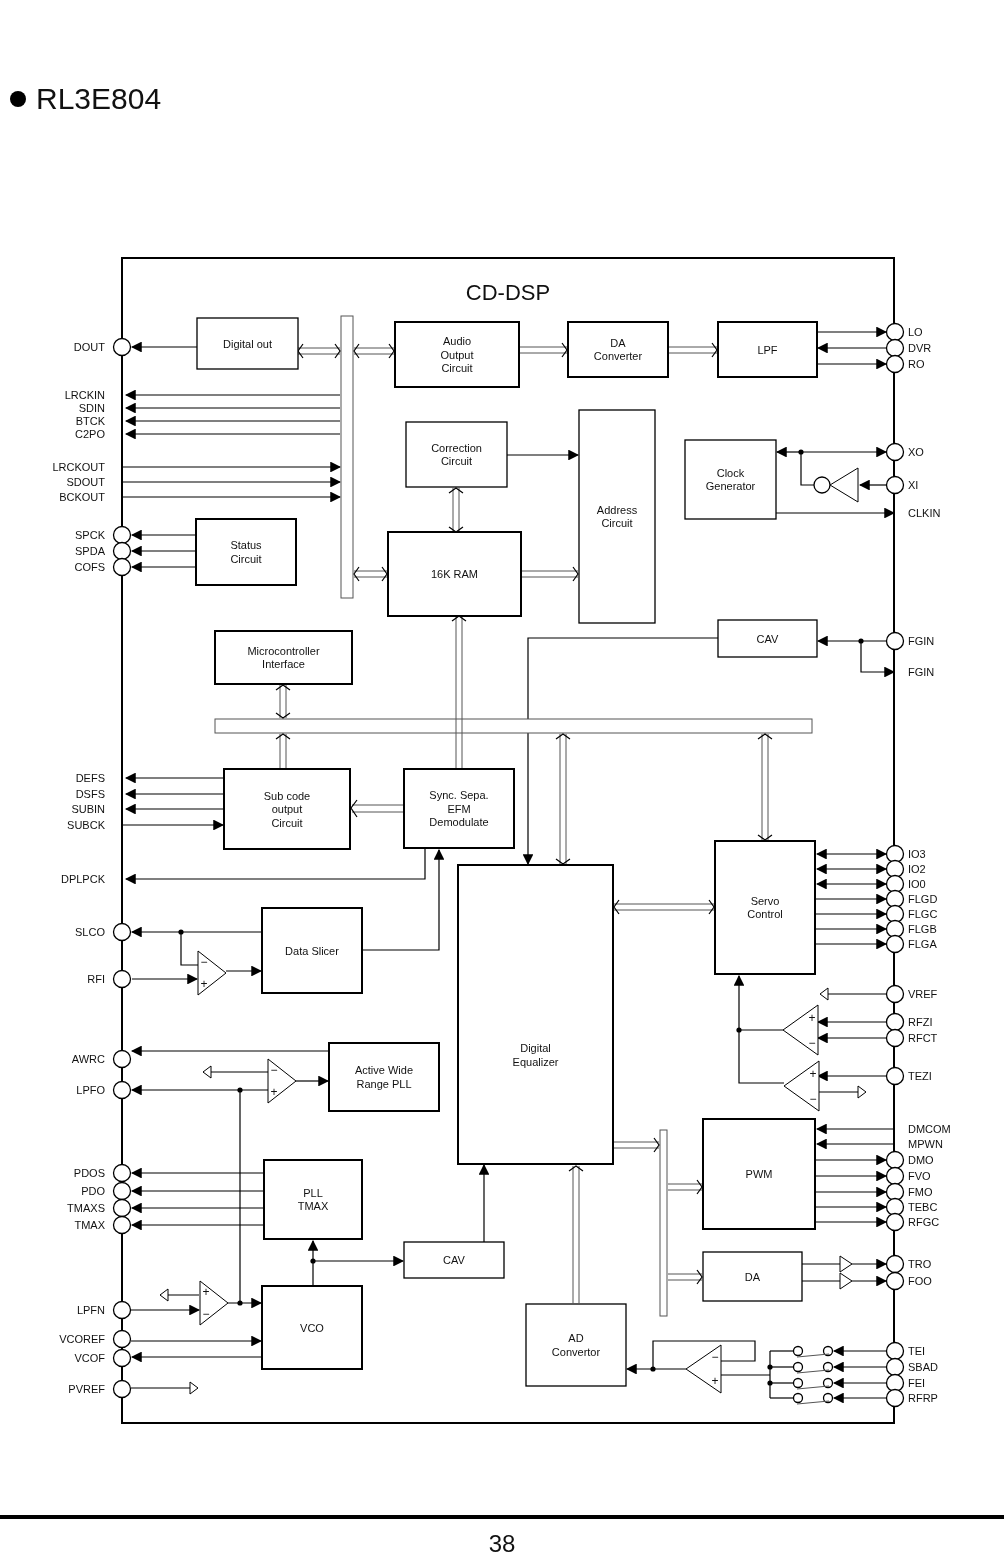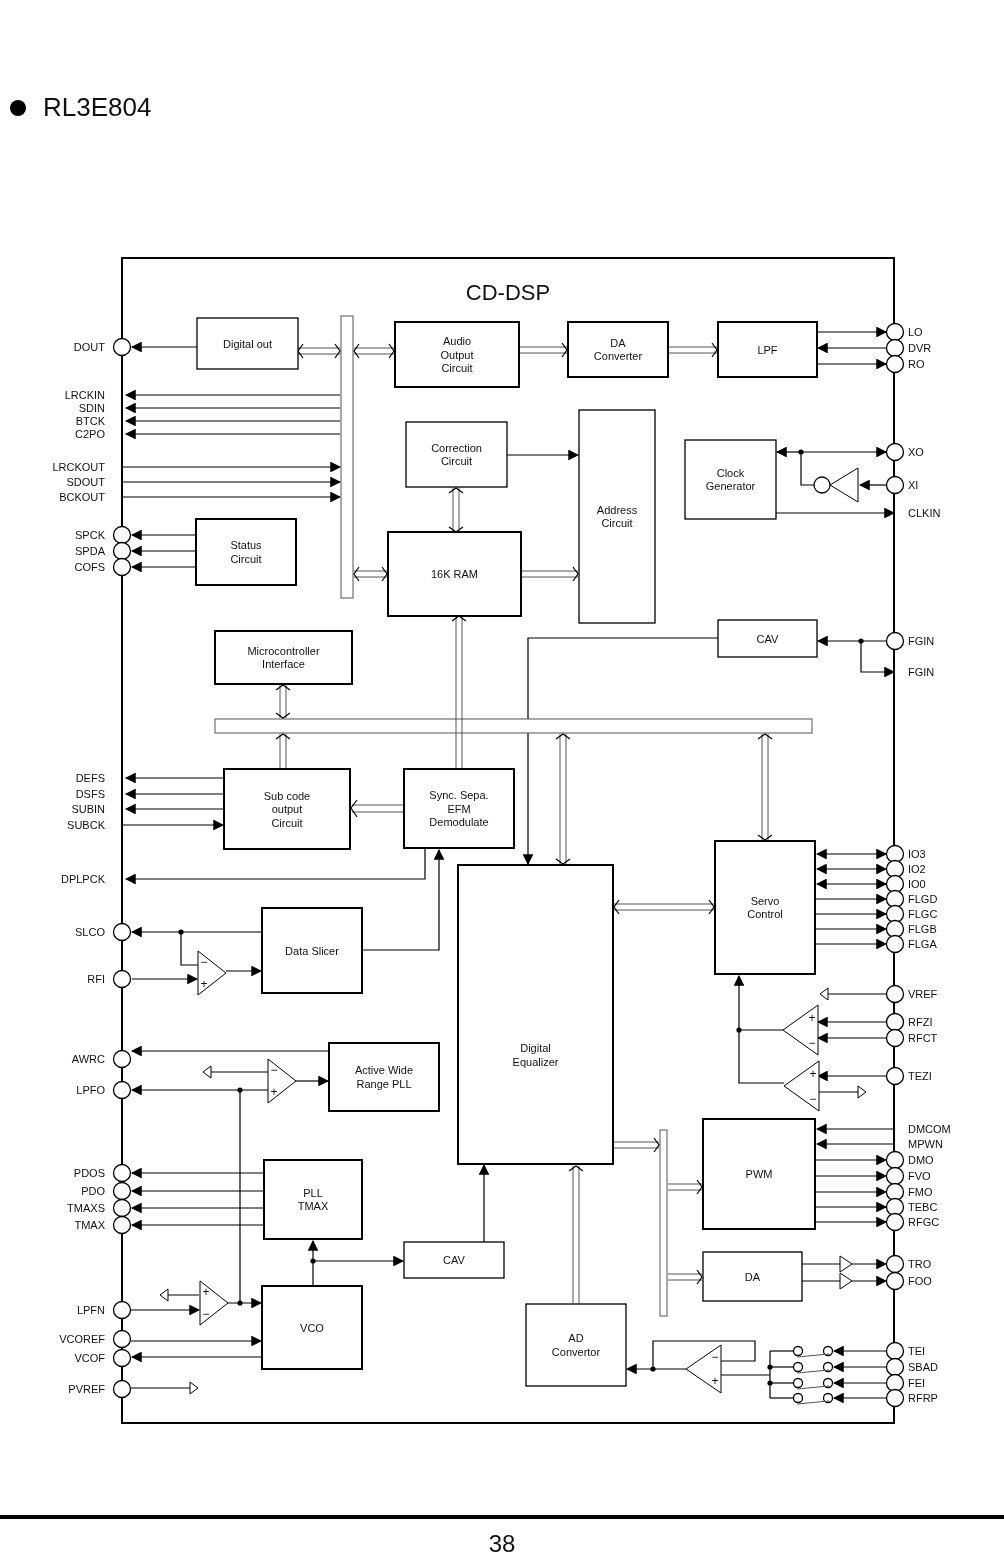--- a/index.html
+++ b/index.html
@@ -1,18 +1,18 @@
 <!DOCTYPE html>
 <html><head>
 <meta charset="utf-8">
 <style>
   html, body { margin: 0; padding: 0; background: #ffffff; }
   body { width: 1004px; height: 1555px; position: relative; overflow: hidden;
          font-family: "Liberation Sans", "DejaVu Sans", sans-serif; color: #111; }
-  #heading { position: absolute; left: 10px; top: 92px; font-size: 26px; display: flex; align-items: center; gap: 17px; }
+  #heading { position: absolute; left: 10px; top: 82px; font-size: 30px; display: flex; align-items: center; gap: 10px; }
   #heading .dot { width: 16px; height: 16px; border-radius: 50%; background: #000; display: inline-block; }
   #footer-rule { position: absolute; left: 0; top: 1515px; width: 1004px; height: 4px; background: #000; }
   #page-num { position: absolute; left: 0; width: 1004px; top: 1530px; text-align: center; font-size: 24px; }
   svg#diagram { position: absolute; left: 0; top: 0; }
   svg text { font-family: "Liberation Sans", "DejaVu Sans", sans-serif; fill: #111; }
   .blk { fill: #fff; stroke: #000; stroke-width: 1.3; }
   .blkb { fill: #fff; stroke: #000; stroke-width: 2; }
   .ln { stroke: #000; stroke-width: 1.2; fill: none; }
   .pin { fill: #fff; stroke: #000; stroke-width: 1.3; }
   .bus { fill: #fff; stroke: #555; stroke-width: 1; }

